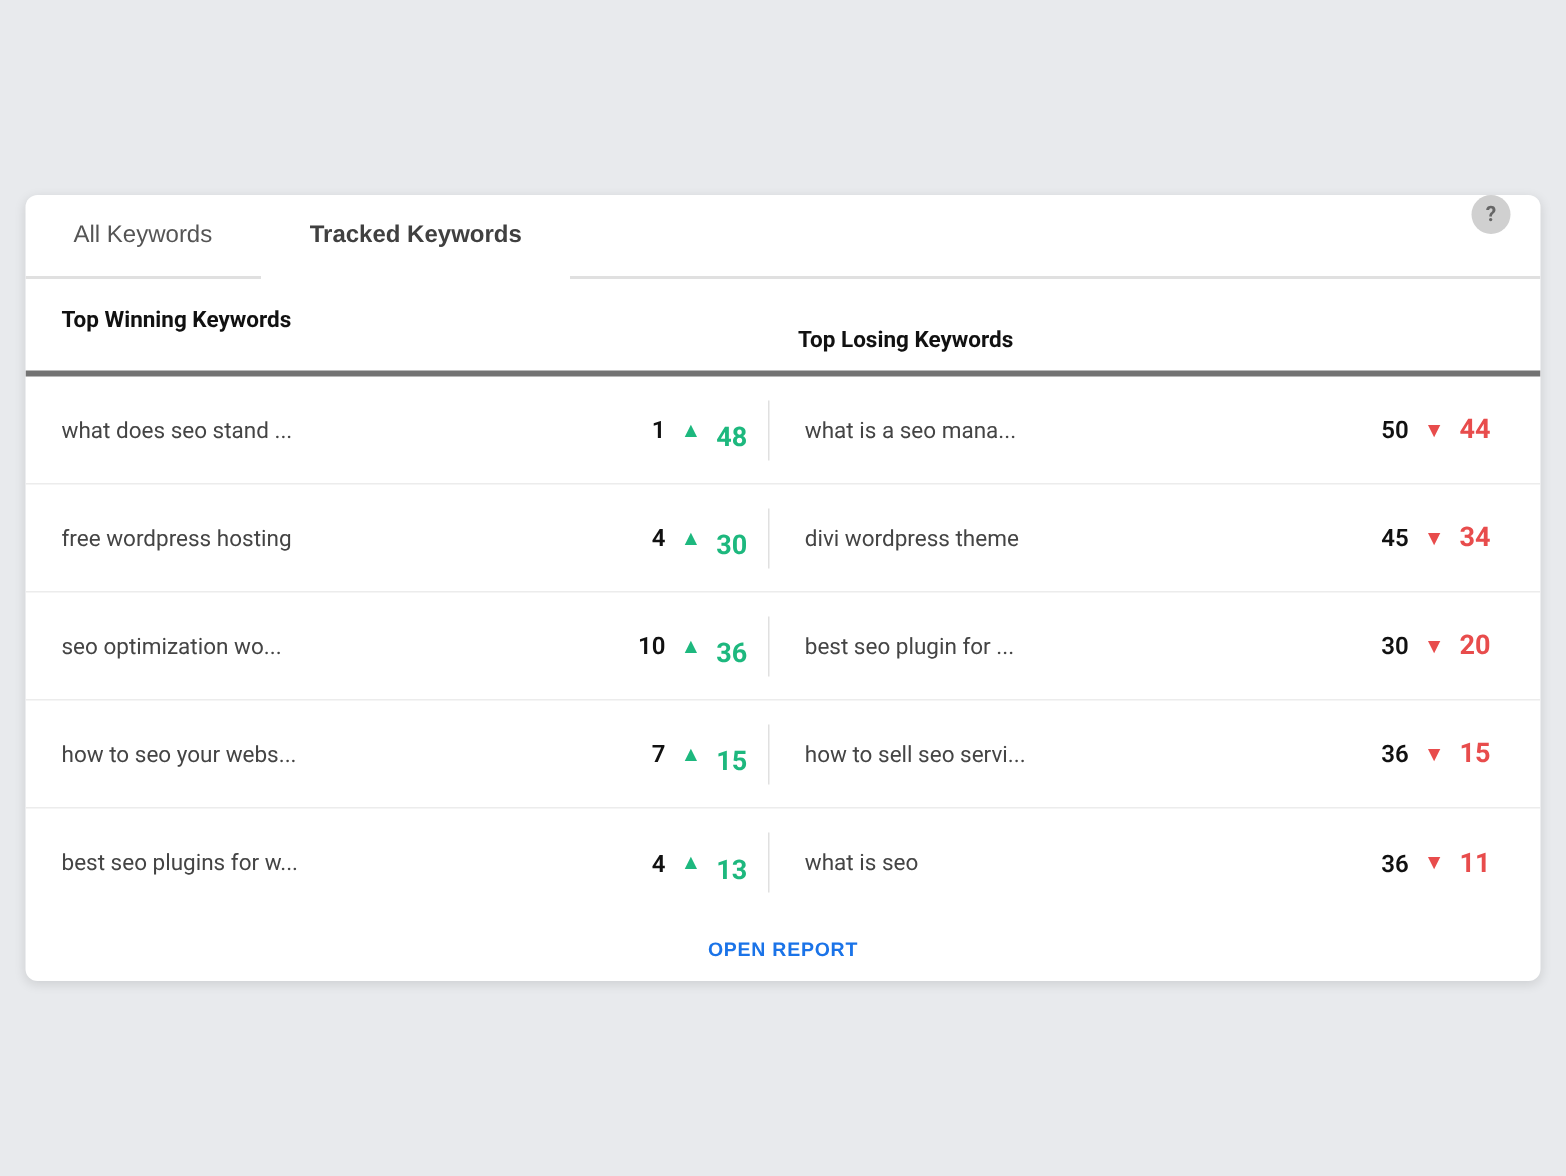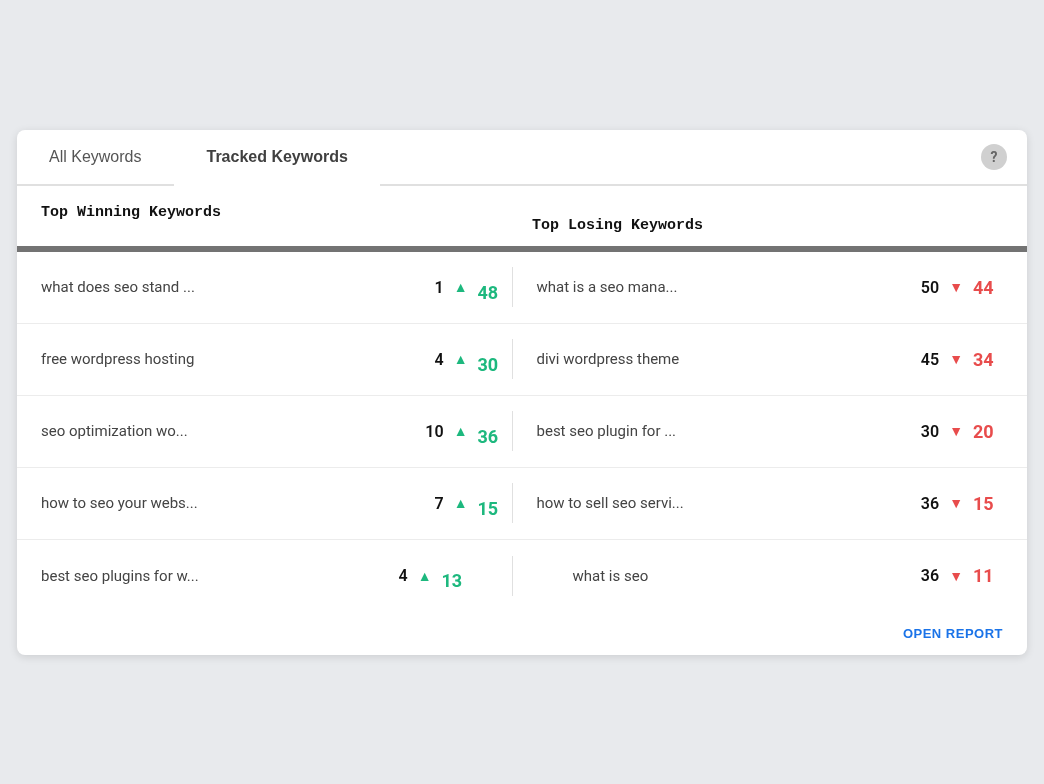--- a/index.html
+++ b/index.html
@@ -21,21 +21,21 @@
       background: #ffffff;
       border-radius: 8px;
       box-shadow: 0 2px 8px rgba(0,0,0,0.12);
       width: 1010px;
       overflow: hidden;
     }
 
     
     .tabs {
       display: flex;
-      align-items: center;
+      align-items: flex-start;
       border-bottom: 2px solid #e0e0e0;
       position: relative;
     }
 
     .tab {
       padding: 18px 32px;
       font-size: 16px;
       cursor: pointer;
       color: #555;
       border: none;
@@ -93,22 +93,21 @@
 
     
     .content {
       padding: 0;
     }
 
     
     .col-headers {
       display: flex;
       padding: 18px 24px 12px 24px;
-      border-bottom: 6px solid #737373;
-      font-family: Liberation Mono, monospace;
+      border-bottom: 4px solid #737373;
     }
 
     .col-header-winning {
       flex: 1;
       font-size: 15px;
       font-weight: 700;
       color: #111;
     }
 
     .col-header-losing {
@@ -124,21 +123,20 @@
     .keyword-row {
       display: flex;
       align-items: center;
       border-bottom: 1px solid #ececec;
       padding: 0 24px;
       min-height: 72px;
     }
 
     .keyword-row:last-of-type {
       border-bottom: none;
-      gap: 36px;
     }
 
     
     .winning-side {
       flex: 1;
       display: flex;
       align-items: center;
       gap: 10px;
     }
 
@@ -197,21 +195,21 @@
       width: 1px;
       background: #e0e0e0;
       height: 40px;
       margin: 0 4px;
     }
 
     
     .footer {
       padding: 14px 24px;
       display: flex;
-      justify-content: flex-end;
+      justify-content: center;
     }
 
     .open-report-btn {
       font-size: 13px;
       font-weight: 700;
       color: #1a73e8;
       text-transform: uppercase;
       letter-spacing: 0.5px;
       cursor: pointer;
       background: none;

